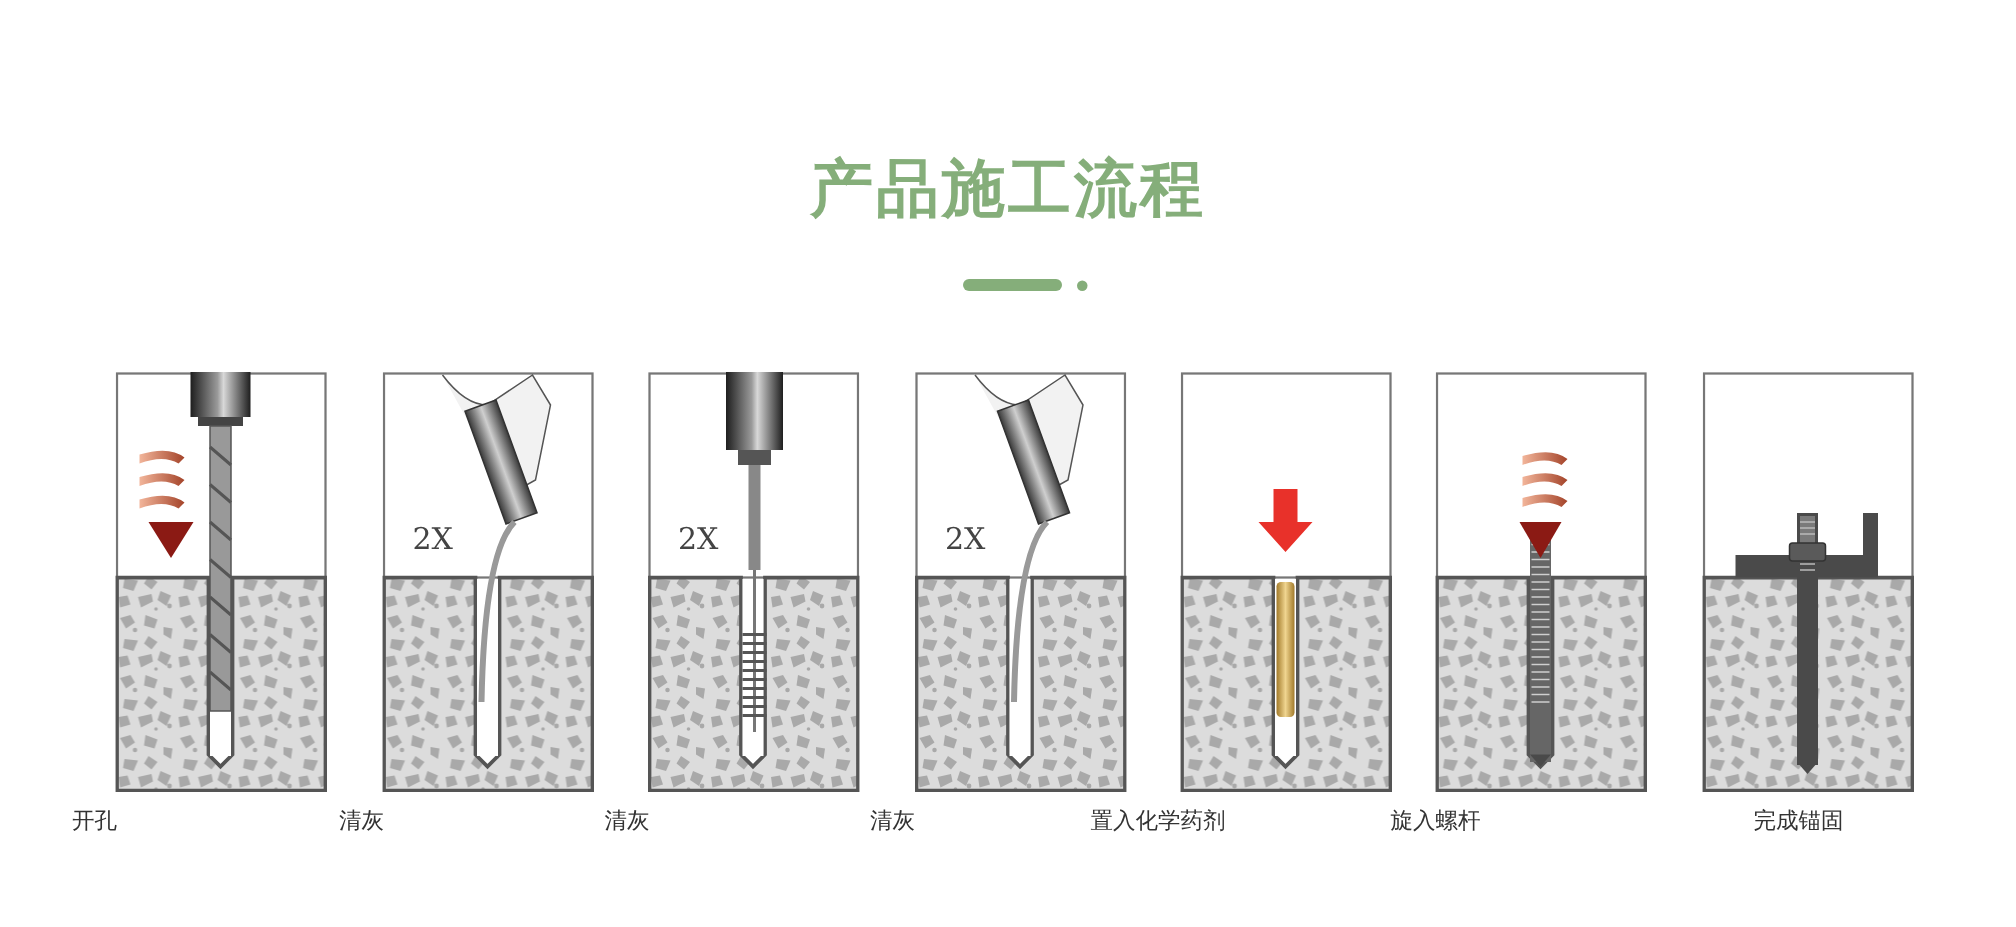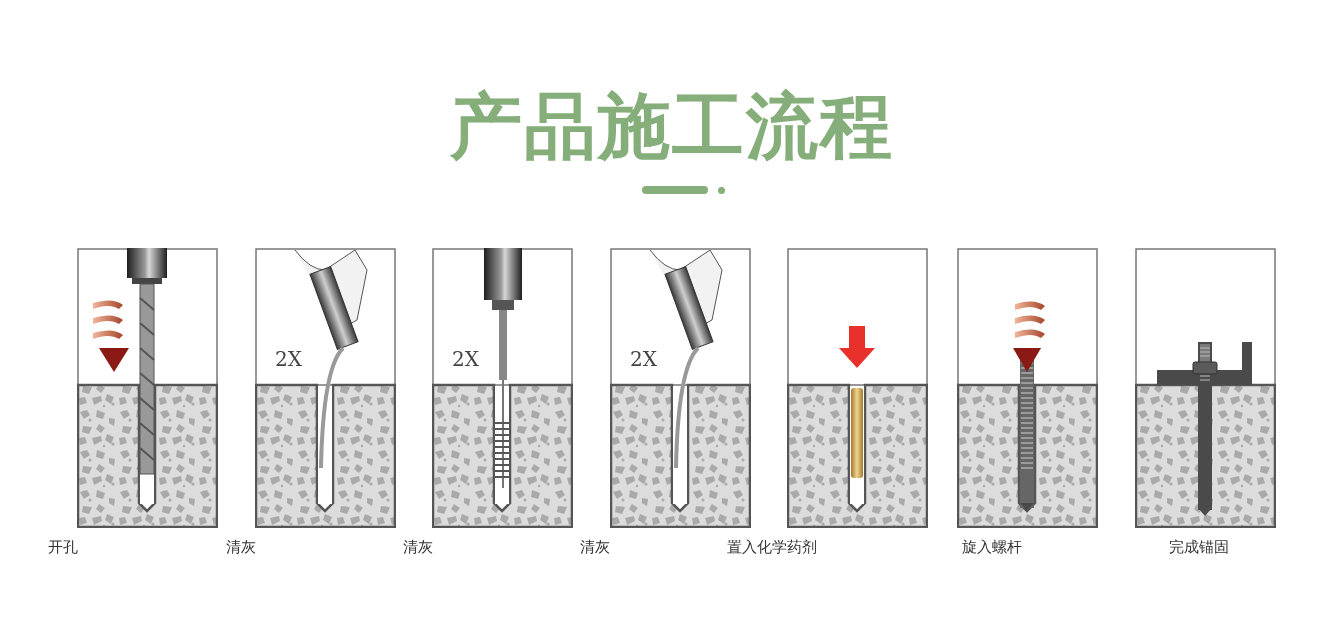--- a/index.html
+++ b/index.html
@@ -1,19 +1,19 @@
 <!DOCTYPE html>
 <html><head>
 <meta charset="utf-8">
 <style>
   html, body { margin:0; padding:0; background:#ffffff; }
   body { width:1344px; height:618px; position:relative; overflow:hidden;
          font-family:"DejaVu Sans", sans-serif; }
   .title { position:absolute; left:0; width:1344px; top:86px; text-align:center;
-           font-size:72px; font-weight:bold; letter-spacing:2px; line-height:80px; }
+           font-size:42px; font-weight:bold; letter-spacing:2px; line-height:80px; }
   .deco-bar { position:absolute; left:642px; top:186px; width:66px; height:8px; border-radius:4px; }
   .deco-dot { position:absolute; left:718px; top:187px; width:7px; height:7px; border-radius:50%; }
   .panel { position:absolute; top:248px; width:141px; height:280px;border-radius:12px; }
   .panel svg { display:block; }
   .label { position:absolute; top:538px; width:200px; text-align:left; font-size:15px; color:#333; }
 </style>
 </head>
 <body>
 
 <div class="title" style="color: rgb(133, 174, 122);">产品施工流程</div>
@@ -166,21 +166,21 @@
         <line x1="64" y1="200" x2="76" y2="200"></line>
         <line x1="64" y1="205" x2="76" y2="205"></line>
       <line x1="64" y1="210" x2="76" y2="210"></line>
         <line x1="64" y1="215" x2="76" y2="215"></line>
         <line x1="64" y1="220" x2="76" y2="220"></line>
     </g>
     <path d="M58 56 q20 -6 30 2 l-4 4 q-10 -6 -26 0 z M58 70 q20 -6 30 2 l-4 4 q-10 -6 -26 0 z M58 84 q20 -6 30 2 l-4 4 q-10 -6 -26 0 z" fill="url(#swirlg)"></path>
     <path d="M56 100 h28 l-14 24 z" fill="#8b1a14"></path>
   </svg>
 </div>
-<div class="label" style="left:962px">旋入螺杆</div>
+<div class="label" style="left:927px">旋入螺杆</div>
 
 <div class="panel" style="left:1135px">
   <svg width="141" height="280" viewBox="0 0 141 280">
     <rect x="1" y="1" width="139" height="136" fill="#fff" stroke="#777" stroke-width="1.5"></rect>
     <path d="M1 137 H140 V279 H1 Z" fill="url(#concrete)" stroke="#555" stroke-width="2.5"></path>
     <path d="M22 122 H107 V94 H117 V137 H22 Z" fill="#4a4a4a"></path>
     <rect x="63" y="94" width="14" height="168" fill="#4a4a4a"></rect>
     <path d="M63 260 l7 8 l7 -8 z" fill="#4a4a4a"></path>
     <rect x="65" y="96" width="10" height="22" fill="#7a7a7a"></rect>
     <rect x="58" y="114" width="24" height="12" rx="2" fill="#5a5a5a" stroke="#333"></rect>

